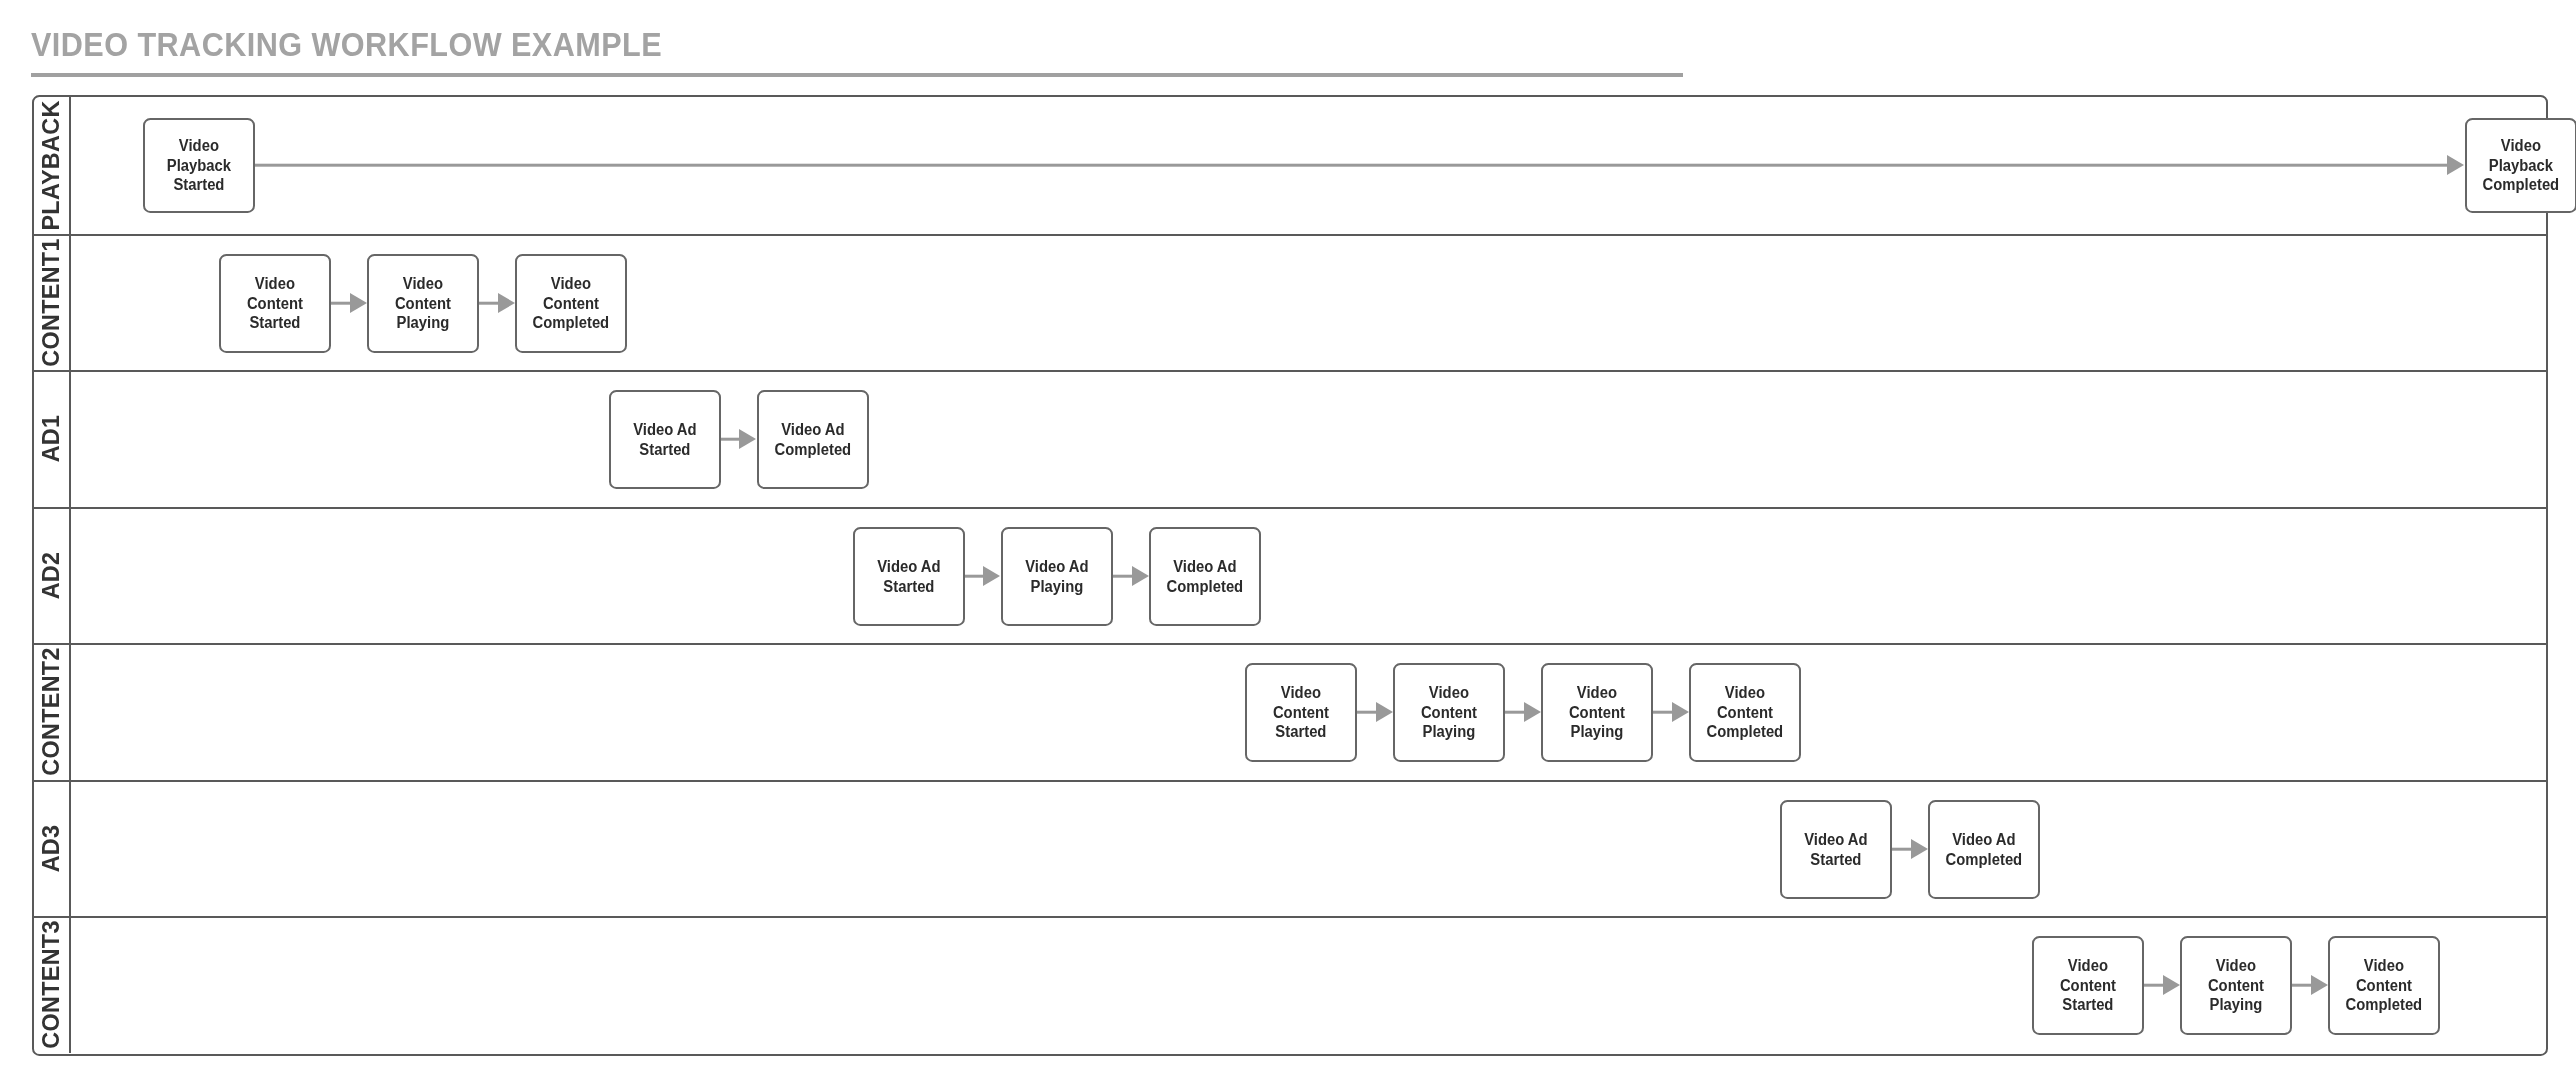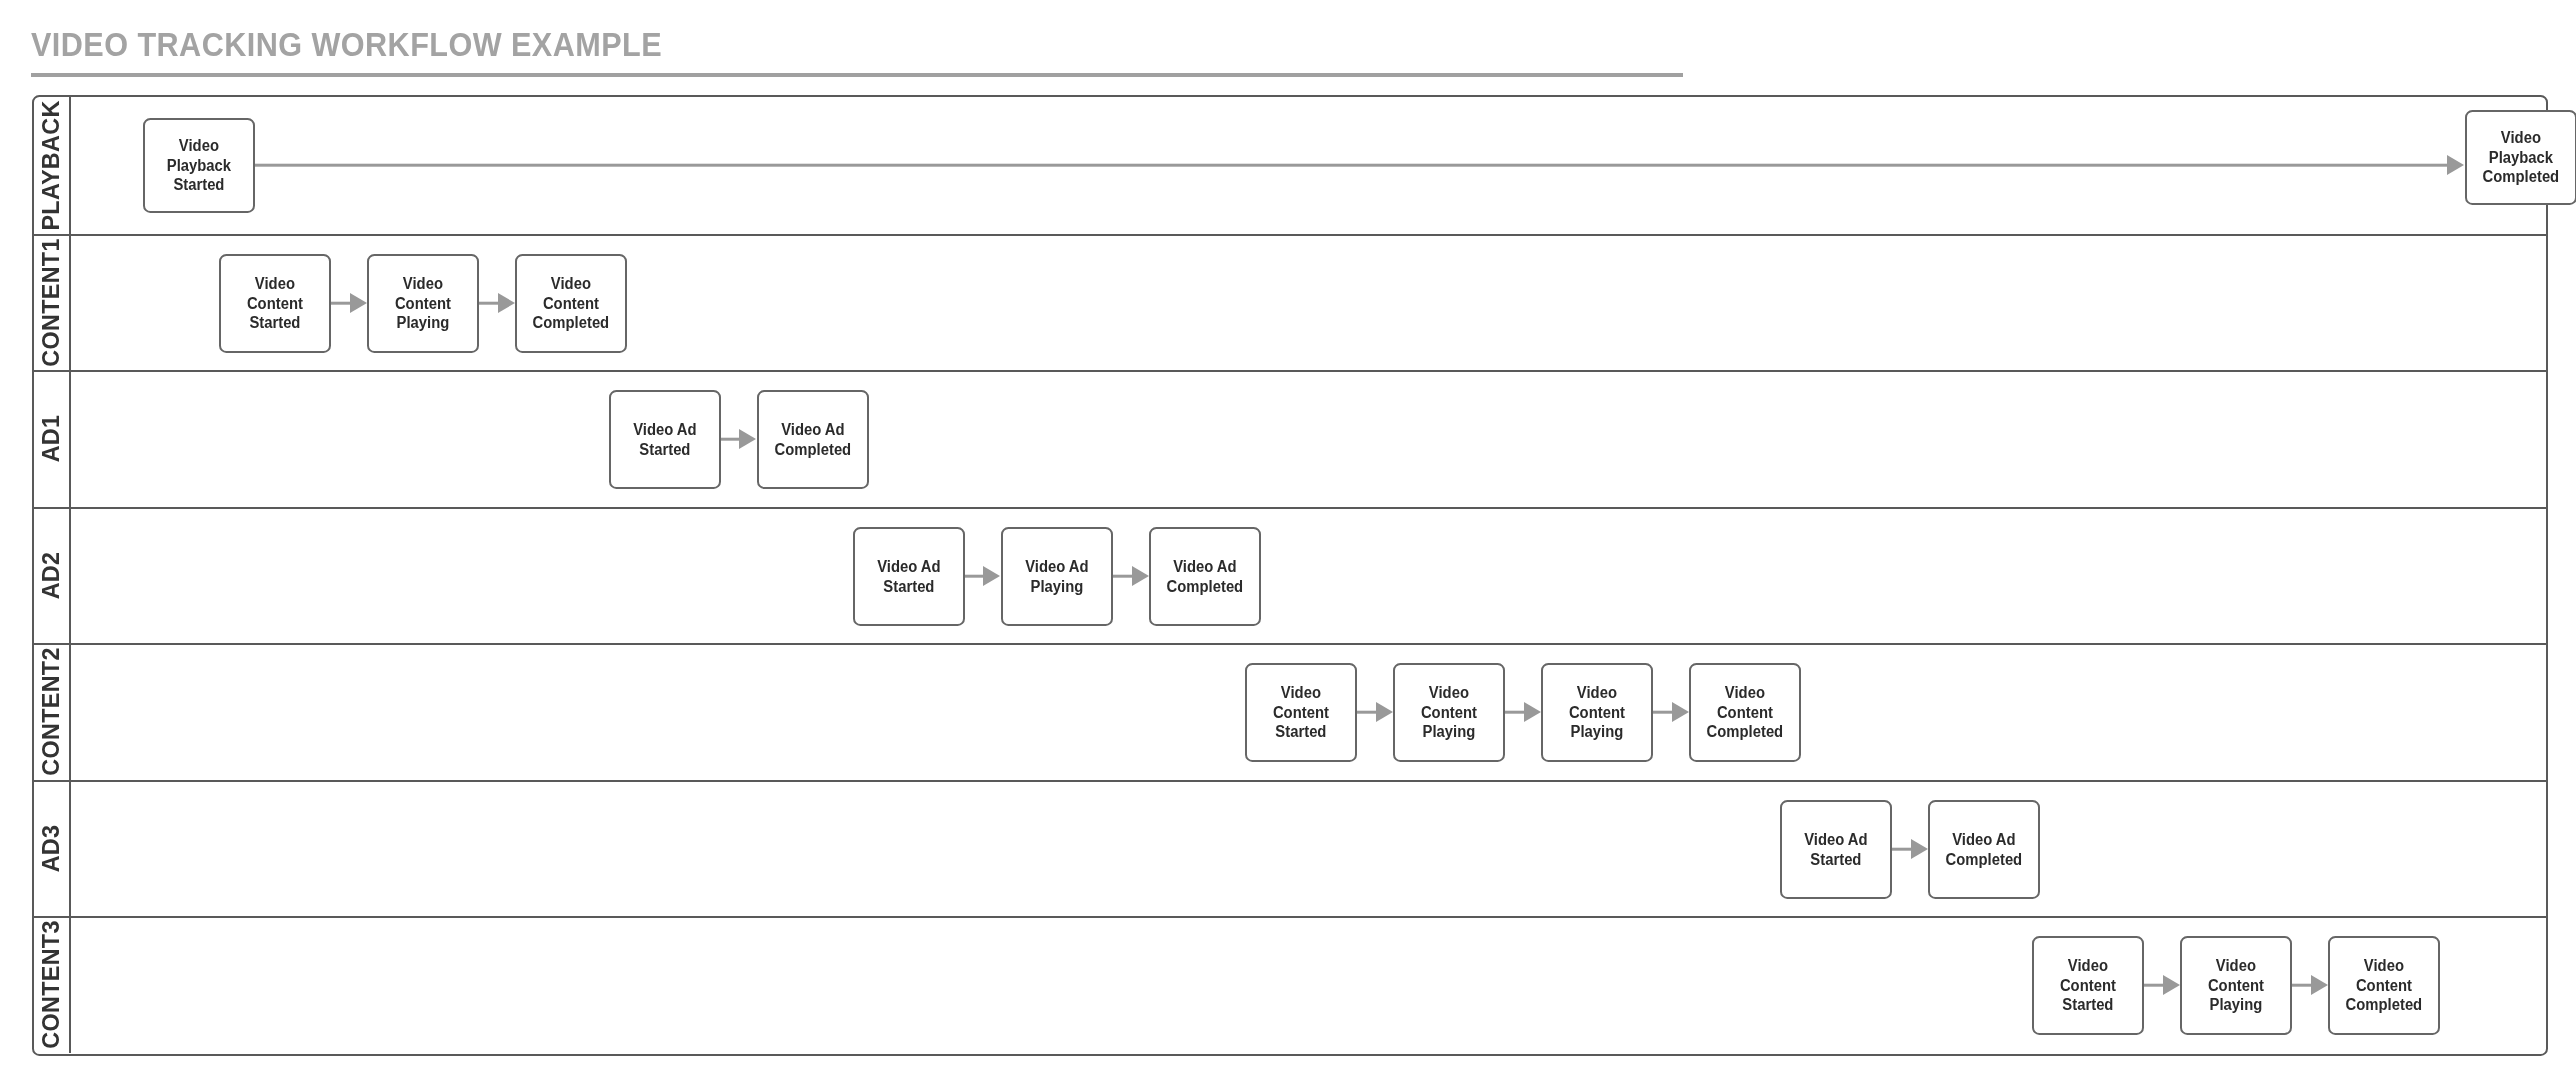--- a/index.html
+++ b/index.html
@@ -164,21 +164,21 @@
           <span class="lane-label-text">PLAYBACK</span>
         </div>
         <div class="lane-body">
           <div class="conn" style="left: 183px; top: 68px; width: 2210px;">
             <div class="conn-line" style="width: 2195px;"></div>
             <div class="conn-head" style="left: 2193px;"></div>
           </div>
           <div class="node" style="left: 72px; top: 21px; width: 112px; height: 95px;">
             <span class="node-label">Video Playback Started</span>
           </div>
-          <div class="node" style="left: 2394px; top: 13px; width: 112px; height: 95px;">
+          <div class="node" style="left: 2394px; top: 21px; width: 112px; height: 95px;">
             <span class="node-label">Video Playback Completed</span>
           </div>
         </div>
       </div>
       <div class="lane" style="top: 137px; height: 137px;">
         <div class="lane-divider" style="top: 0px;"></div>
         <div class="lane-label-cell">
           <span class="lane-label-text">CONTENT1</span>
         </div>
         <div class="lane-body">

